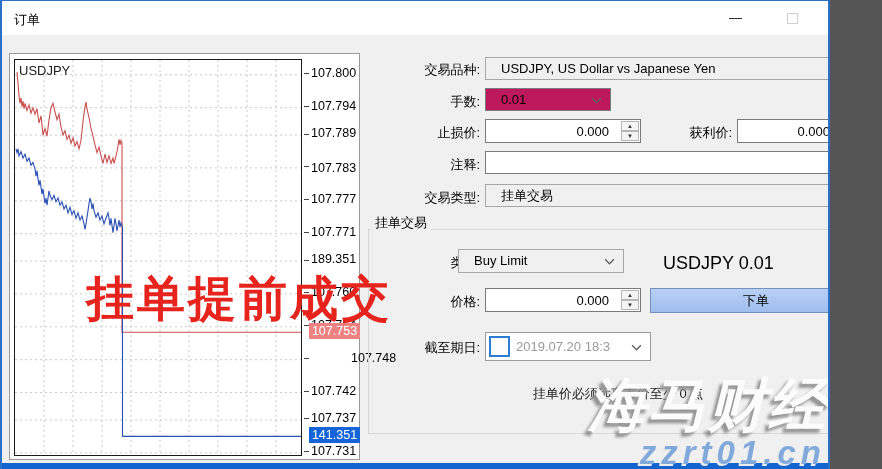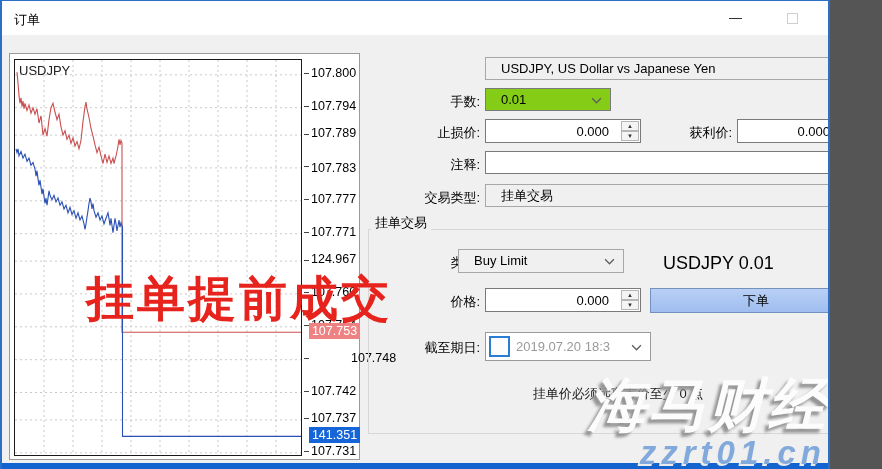--- a/index.html
+++ b/index.html
@@ -29,21 +29,21 @@
   .price-badge { position:absolute; left:5px; width:51px; height:16px; color:#fff;
     font-size:12.5px; text-align:center; line-height:16px; }
 
   .overlay-red-text { position:absolute; left:84px; top:266px; z-index:40;
     font-size:48px; font-weight:bold; color:#e6231c; letter-spacing:3px; white-space:nowrap; }
 
   
   .flabel { position:absolute; font-size:13px; color:#000; text-align:right; white-space:nowrap; }
   .combo { position:absolute; height:23px; border:1px solid #a7a7a7; background:#f0f0f0;
     font-size:13px; color:#000; line-height:21px; padding-left:15px; }
-  .combo.white { background:#84cc16; border-color:#7a7a7a; }
+  .combo.white { background:#be185d; border-color:#7a7a7a; }
   .chev { position:absolute; right:8px; top:50%; margin-top:-3px; width:11px; height:7px; }
   .tinput { position:absolute; height:23px; border:1px solid #7a7a7a; background:#fff;
     font-size:13px; padding:0 4px; font-family:inherit; }
   .spinbox { position:absolute; height:24px; border:1px solid #7a7a7a; background:#fff; }
   .spinbox input { position:absolute; left:0; top:0; bottom:0; width:calc(100% - 20px); border:0;
     text-align:right; font-size:13px; font-family:inherit; padding-right:11px; outline:none; background:transparent;}
   .spinner { position:absolute; right:1px; top:1px; width:18px; height:20px; }
   .spin-b { position:absolute; left:0; width:100%; height:10px; background:#f4f4f4;
     border:1px solid #b6b6b6; font-size:6px; color:#333; text-align:center; line-height:8px; }
   .spin-up { top:0; } .spin-dn { top:10px; }
@@ -131,40 +131,41 @@
         <div class="price-label" style="top: 44.663px;">107.794</div>
         <div class="price-tick" style="top: 79.5555px;"></div>
         <div class="price-label" style="top: 72.0555px;">107.789</div>
         <div class="price-tick" style="top: 112.426px;"></div>
         <div class="price-label" style="top: 107px;">107.783</div>
         <div class="price-tick" style="top: 145.298px;"></div>
         <div class="price-label" style="top: 137.798px;">107.777</div>
         <div class="price-tick" style="top: 178.169px;"></div>
         <div class="price-label" style="top: 170.669px;">107.771</div>
         <div class="price-tick" style="top: 205.561px;"></div>
-        <div class="price-label" style="top: 198.061px;">124.967</div>
+        <div class="price-label" style="top: 198.061px;">189.351</div>
         <div class="price-tick" style="top: 238.432px;"></div>
         <div class="price-label" style="top: 230.932px;">107.760</div>
         <div class="price-tick" style="top: 271.303px;"></div>
         <div class="price-label" style="top: 263.803px;">107.754</div>
         <div class="price-tick" style="top: 304.174px;"></div>
         <div class="price-label" style="top: 296.674px; margin-left: 40px;">107.748</div>
         <div class="price-tick" style="top: 337.045px;"></div>
         <div class="price-label" style="top: 329.545px;">107.742</div>
         <div class="price-tick" style="top: 364.438px;"></div>
         <div class="price-label" style="top: 356.938px;">107.737</div>
         <div class="price-tick" style="top: 397.309px;"></div>
         <div class="price-label" style="top: 389.809px;">107.731</div>
         <div class="price-badge" style="top: 269.282px; background: rgb(238, 130, 130);">107.753</div>
         <div class="price-badge" style="top: 373.373px; background: rgb(21, 101, 216);">141.351</div>
       </div>
   </div>
 
   <div class="overlay-red-text">挂单提前成交</div>
 
+  <div class="flabel" style="left:360px;top:60px;width:118px;">交易品种:</div>
   <div class="flabel" style="left:360px;top:92px;width:118px;">手数:</div>
   <div class="flabel" style="left:360px;top:123px;width:118px;">止损价:</div>
   <div class="flabel" style="left:650px;top:123px;width:80px;">获利价:</div>
   <div class="flabel" style="left:360px;top:155px;width:118px;">注释:</div>
   <div class="flabel" style="left:360px;top:188px;width:118px;">交易类型:</div>
 
   <div class="combo" style="left:483px;top:56px;width:377px;">
     <span>USDJPY, US Dollar vs Japanese Yen</span>
     <svg class="chev" viewBox="0 0 10 6">
         <polyline points="1,1 5,5 9,1" fill="none" stroke="#5f5f5f" stroke-width="1.2"></polyline>

